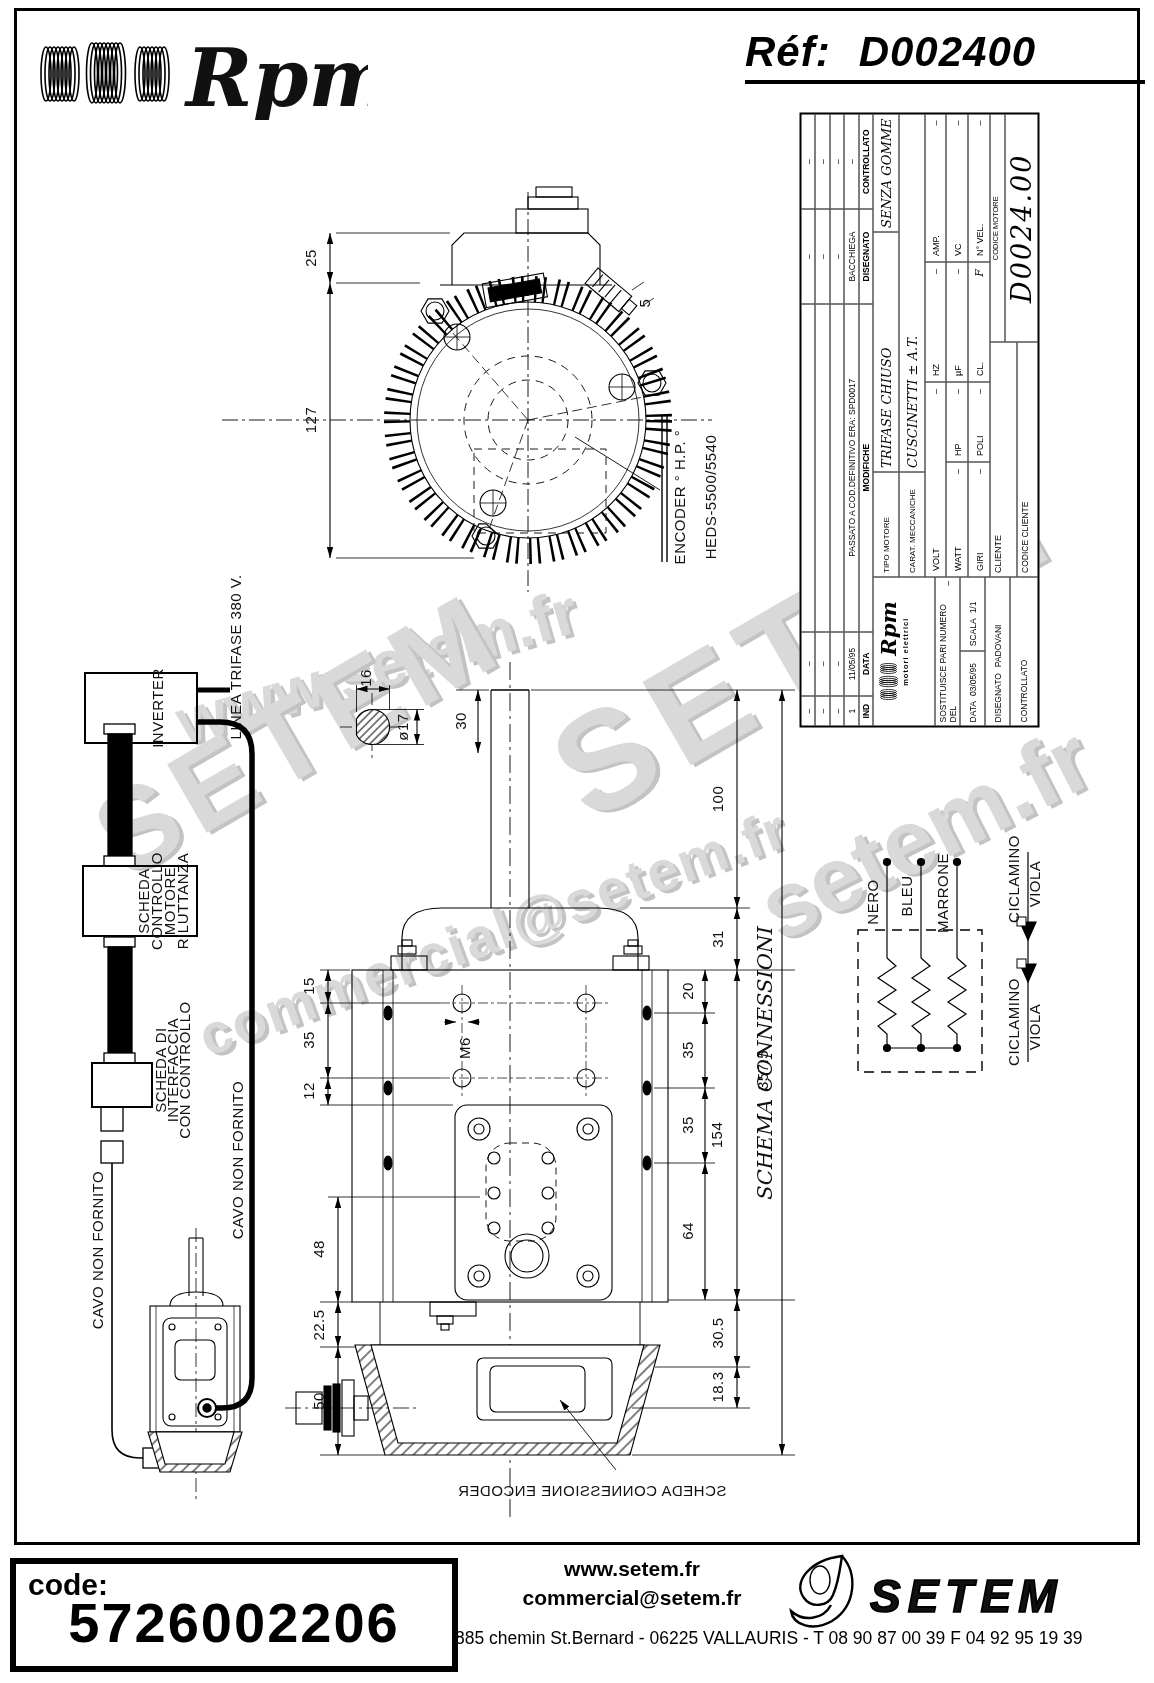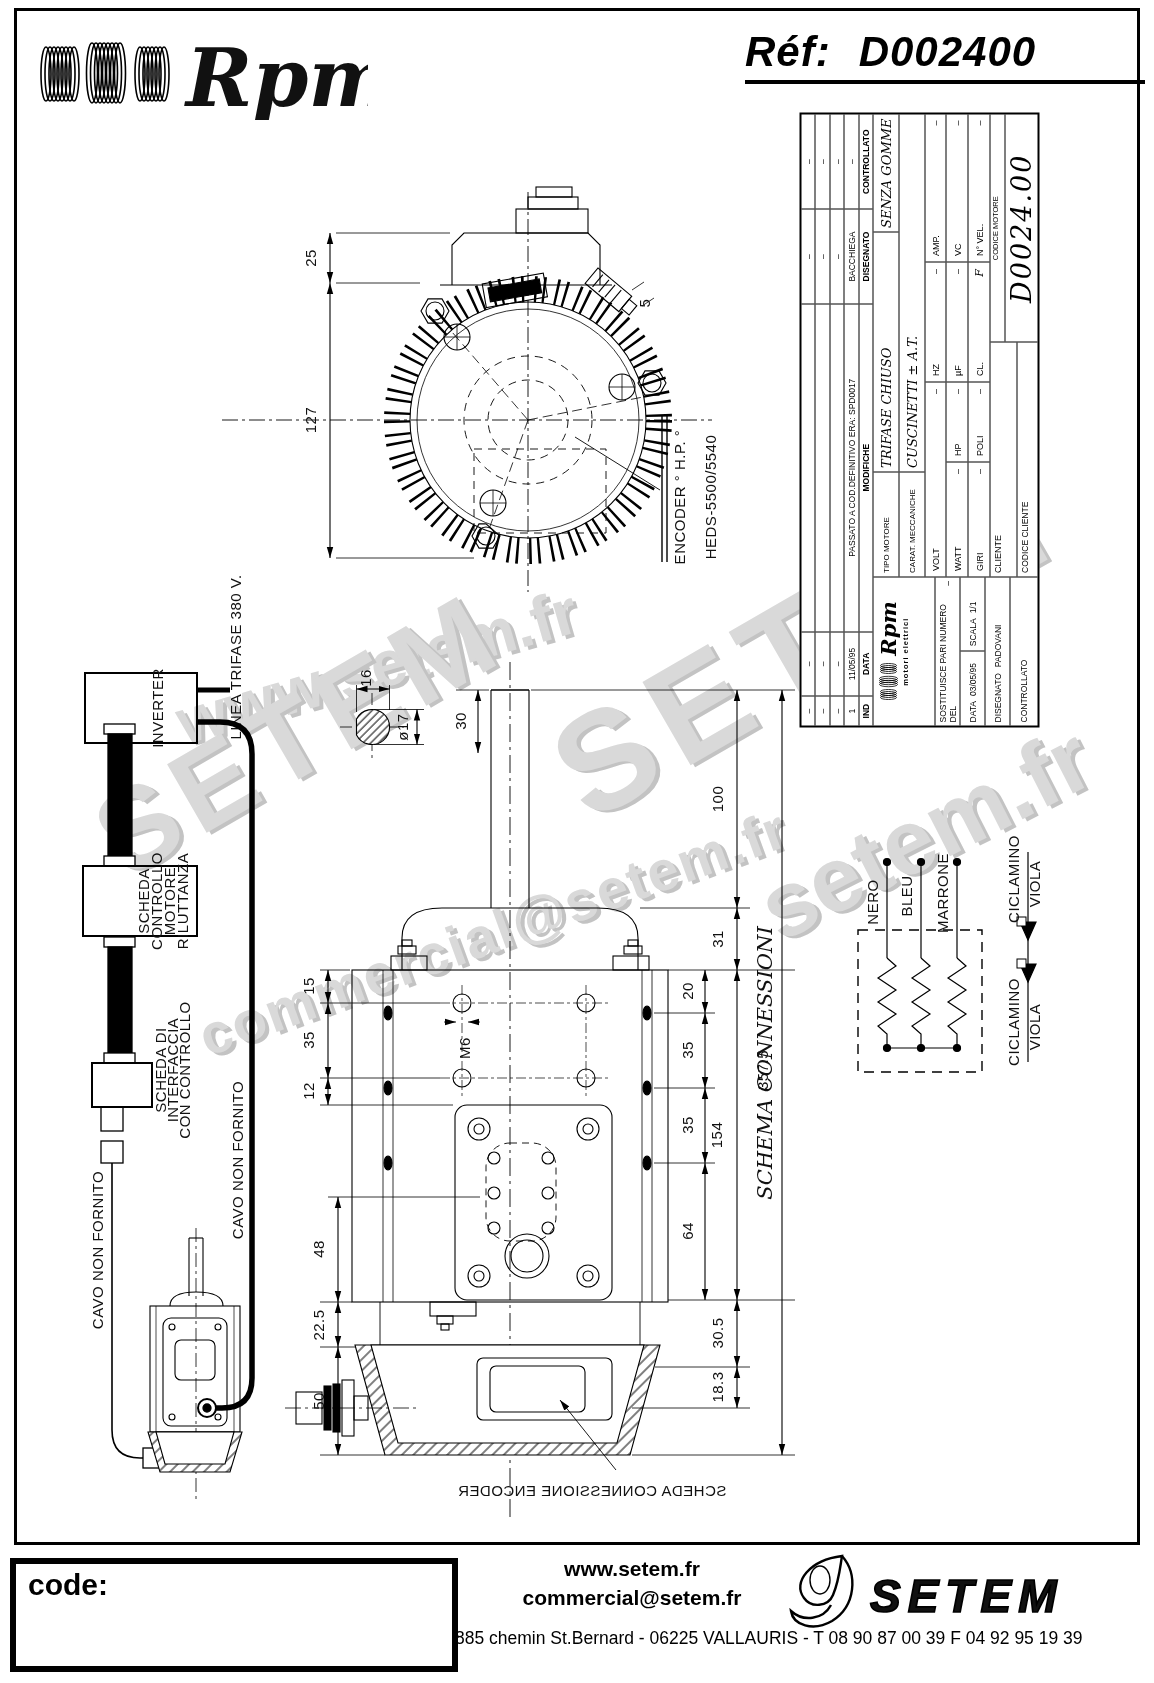--- a/index.html
+++ b/index.html
@@ -615,20 +615,21 @@
           <div class="cm1">CODICE MOTORE</div>
           <div class="cm2">D0024.00</div>
         </div>
       </div>
     </div>
   </div>
 </div>
 
 <div class="abs codebox" style="z-index:3;">
   <div class="codelabel">code:</div>
+  <div class="codeval">5726002206</div>
 </div>
 <div class="abs contact" style="z-index:3;">
   <div>www.setem.fr</div>
   <div>commercial@setem.fr</div>
 </div>
 <div class="abs address" style="z-index:3;">885 chemin St.Bernard  -  06225 VALLAURIS  -  T 08 90 87 00 39   F 04 92 95 19 39</div>
 <svg class="abs" style="left:780px;top:1548px;z-index:3;" width="374" height="92" viewBox="0 0 374 92">
   <g stroke="#000" fill="none" stroke-width="2.4">
     <path d="M62,8 C30,12 12,34 24,50 C31,60 48,59 53,47 C59,33 60,20 62,8 Z"></path>
     <path d="M62,8 C78,26 76,58 52,73 C33,84 13,77 11,63 C23,74 43,72 51,57"></path>

